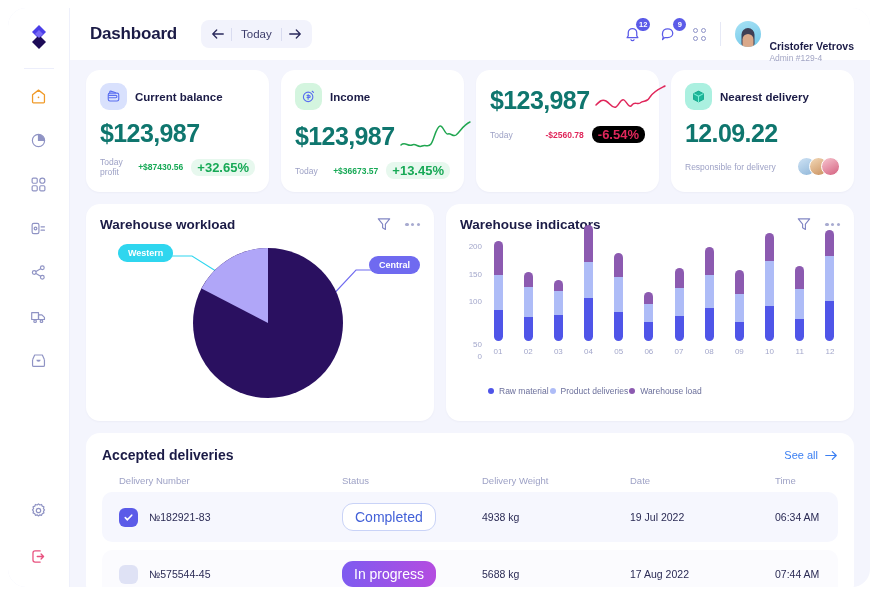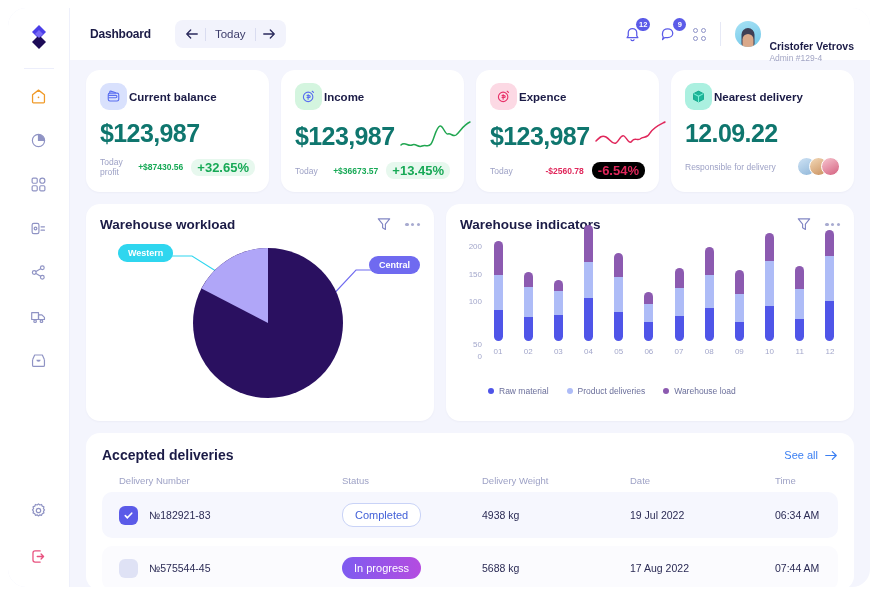--- a/index.html
+++ b/index.html
@@ -53,21 +53,21 @@
   
   .main { flex: 1 1 auto; display:flex; flex-direction:column; min-width:0; }
 
   .topbar {
     height: 52px; flex: 0 0 52px;
     background: #ffffff;
     display:flex; align-items:center;
     padding: 0 16px 0 20px;
     gap: 14px;
   }
-  .page-title { font-size: 12px; font-weight: 700; color: #1b1b46; letter-spacing: -0.2px; }
+  .page-title { font-size: 17px; font-weight: 700; color: #1b1b46; letter-spacing: -0.2px; }
   .datenav {
     display:flex; align-items:center;
     background:#f2f3fc; border-radius: 8px;
     height: 28px; padding: 0 4px; margin-left: 10px;
   }
   .datenav .arw {
     width: 26px; height: 26px; display:flex; align-items:center; justify-content:center;
     color:#2a2a5c; cursor:pointer; font-size: 14px;
   }
   .datenav .vdiv { width:1px; height:13px; background:#d9dcf0; }
@@ -107,21 +107,21 @@
 
   .scroll { flex:1 1 auto; overflow:hidden; padding: 10px 16px 0 16px; }
 
   
   .stats { display:flex; gap: 12px; }
   .stat {
     flex:1 1 0; background:#fff; border-radius: 14px;
     padding: 13px 14px 13px 14px; min-width:0;
     box-shadow: 0 1px 2px rgba(40,40,90,.04);
   }
-  .stat-head { display:flex; align-items:center; gap:2px; margin-bottom: 9px; }
+  .stat-head { display:flex; align-items:center; gap:8px; margin-bottom: 9px; }
   .stat-ico {
     width: 27px; height: 27px; border-radius: 9px;
     display:flex; align-items:center; justify-content:center; flex:0 0 27px;
   }
   .stat-label { font-size: 11.5px; font-weight:700; color:#1b1b46; }
   .stat-mid { display:flex; align-items:center; justify-content:space-between; gap:6px; }
   .stat-value { font-size: 25px; font-weight:700; color:#0f766e; letter-spacing:-0.6px; white-space:nowrap; }
   .spark { flex:0 0 auto; }
   .stat-foot { display:flex; align-items:center; gap:8px; margin-top: 9px; }
   .foot-lab { font-size: 8.5px; color:#9ea2c6; }
@@ -163,21 +163,21 @@
   .ylabels { position:absolute; left:0; top:0; height: 118px; width: 26px; }
   .ylab { position:absolute; right:4px; font-size: 8px; color:#a3a7cb; transform: translateY(-50%); }
   .bars { display:flex; align-items:flex-end; justify-content:space-between; height: 118px; }
   .bar-col { display:flex; flex-direction:column; align-items:center; width: 20px; }
   .bar {
     width: 9px; border-radius: 5px; overflow:hidden;
     display:flex; flex-direction:column-reverse;
   }
   .seg { width:100%; }
   .xlab { font-size: 8px; color:#a3a7cb; margin-top: 6px; }
-  .legend { display:flex; gap: 18px; margin-top: 8px; padding-left: 28px; }
+  .legend { display:flex; gap: 1px; margin-top: 8px; padding-left: 28px; }
   .leg { display:flex; align-items:center; gap:5px; font-size: 8.5px; color:#6b6f9b; }
   .leg i { width:6px; height:6px; border-radius:50%; display:block; }
 
   
   .table-card { margin-top: 12px; background:#fff; border-radius: 14px; padding: 14px 16px 0; }
   .table-head { display:flex; align-items:center; }
   .table-title { font-size: 14px; font-weight:700; color:#1b1b46; }
   .see-all { margin-left:auto; font-size: 11px; color:#3b7ff2; font-weight:400; display:flex; align-items:center; gap:6px; cursor:pointer; }
   .thead, .trow { display:flex; align-items:center; }
   .thead { padding: 12px 10px 6px; }
@@ -185,21 +185,21 @@
   .c1 { flex: 0 0 230px; padding-left: 7px; } .c2 { flex: 0 0 140px; } .c3 { flex: 0 0 148px; }
   .c4 { flex: 0 0 145px; } .c5 { flex: 1 1 auto; }
   .trow { background:#f6f7fe; border-radius: 10px; padding: 11px 10px; margin-bottom: 8px; }
   .trow.plain { background: #fbfbfe; }
   .cellwrap { display:flex; align-items:center; gap: 11px; }
   .chk { width: 19px; height: 19px; border-radius: 6px; flex:0 0 19px; display:flex; align-items:center; justify-content:center; cursor:pointer; }
   .chk.on { background:#5b5be8; }
   .chk.off { background:#dfe2f5; }
   .td { font-size: 10.5px; color:#2b2b55; }
   .status {
-    display:inline-block; font-size: 11px; border-radius: 11px; padding: 5px 12px;
+    display:inline-block; font-size: 14px; border-radius: 11px; padding: 5px 12px;
   }
   .status.completed { border:1px solid #c9d3f7; color:#4361d8; background:#fff; }
   .status.progress { background: linear-gradient(90deg,#7e5bf0,#b44ce0); color:#fff; }
 </style>
 </head>
 <body>
 
 <div class="app">
 <div class="frame">
 
@@ -377,30 +377,20 @@
             </svg>
           </div>
           <div class="stat-foot">
             <div class="foot-lab">Today</div>
             <div class="foot-val up">+$36673.57</div>
             <div class="pill up">+13.45%</div>
           </div>
         </div>
 
         <div class="stat">
-          <div class="stat-head">
-            <div class="stat-ico" style="background:#fcd9e4">
-              <svg width="15" height="15" viewBox="0 0 20 20" fill="none" stroke="#e8336a" stroke-width="1.5">
-                <circle cx="9.5" cy="10.5" r="6.3"></circle>
-                <path d="M9.5 7.5 v6 M8 8.8 h3 a1.3 1.3 0 0 1 0 2.6 h-3" stroke-linecap="round"></path>
-                <path d="M15 3 l1.6 1.6" stroke-linecap="round"></path>
-              </svg>
-            </div>
-            <div class="stat-label">Expence</div>
-          </div>
           <div class="stat-mid">
             <div class="stat-value">$123,987</div>
             <svg class="spark" width="72" height="34" viewBox="0 0 72 34" fill="none">
               <path d="M1 22 C5 18,7 16,11 18 C15 20,17 26,21 24 C24 22,26 15,29 17 C32 19,34 26,37 22 C40 18,42 22,45 20 C49 17,52 20,55 14 C59 8,64 6,70 3" stroke="#e0275b" stroke-width="1.5" stroke-linecap="round" stroke-linejoin="round"></path>
             </svg>
           </div>
           <div class="stat-foot">
             <div class="foot-lab">Today</div>
             <div class="foot-val dn">-$2560.78</div>
             <div class="pill dn">-6.54%</div>

